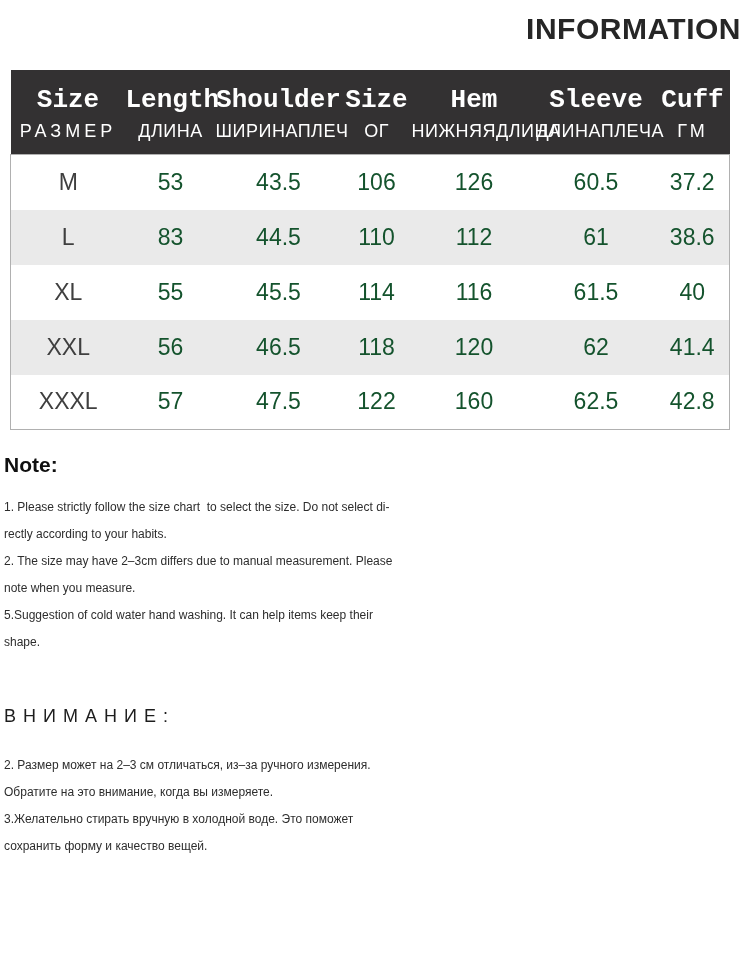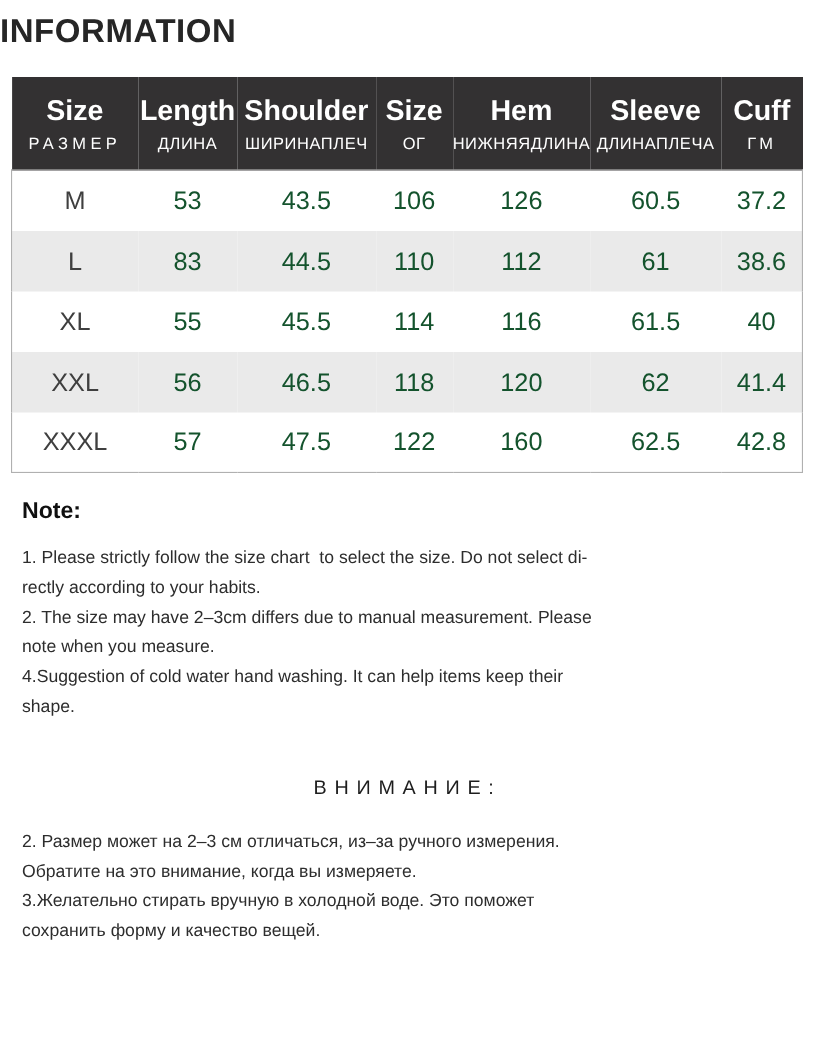--- a/index.html
+++ b/index.html
@@ -6,21 +6,21 @@
   html, body {
     width: 741px; height: 959px;
     background: #ffffff;
     font-family: "Liberation Sans", sans-serif;
     overflow: hidden;
   }
   .page { width: 741px; height: 959px; background: #fff; }
 
   .title {
     margin-top: 12px;
-    text-align: left;
+    text-align: right;
     font-size: 30px;
     font-weight: bold;
     letter-spacing: 0.5px;
     color: var(--title-color, #262626);
   }
 
   table.size-chart {
     margin: 24px 0 0 10px;
     width: 719px;
     border-collapse: collapse;
@@ -32,68 +32,68 @@
     font-weight: normal;
     vertical-align: middle;
     padding: 14px 0 13px 0;
   }
   th .en {
     display: block;
     font-size: 26px;
     font-weight: bold;
     line-height: 32px;
     white-space: nowrap;
+    font-family: Liberation Mono, monospace;
   }
   th .ru {
     display: block;
     margin-top: 5px;
-    font-size: 15px;
+    font-size: 18px;
     line-height: 20px;
     letter-spacing: 0.5px;
     white-space: nowrap;
   }
   th.col-size .ru { letter-spacing: 4px; }
   th.col-cuff .ru { letter-spacing: 3px; }
 
   table.size-chart tbody { border: 1px solid #b0b0b0; }
   table.size-chart td {
     height: 55px;
     text-align: center;
     vertical-align: middle;
     font-size: 23px;
     color: #14532d;
   }
   table.size-chart td.size-cell { color: #3f3f3f; }
   table.size-chart tbody tr:nth-child(even) { background: var(--row-alt-bg, #eaeaea); }
 
-  .text-wrap { padding: 0 20px; }
+  .text-wrap { padding: 0 4px; }
 
   .note-heading-en {
     margin-top: 22px;
     font-size: 21px;
     font-weight: 600;
     color: #101010;
     line-height: 26px;
   }
   .note-block {
     margin-top: 16px;
-    font-size: 16px;
+    font-size: 12px;
     line-height: 27px;
     color: #2d2d2d;
   }
   .note-item { white-space: pre-wrap; }
 
   .note-heading-ru {
     margin-top: 48px;
     font-size: 18px;
     font-weight: 500;
     letter-spacing: 7px;
     color: #1d1d1d;
     line-height: 24px;
-    text-align: center;
   }
   .note-block-ru { margin-top: 24px; }
 </style>
 </head>
 <body>
 
 <div class="page">
 
   <div class="title">INFORMATION</div>
 
@@ -188,21 +188,21 @@
     </tbody>
   </table>
 
   <div class="text-wrap">
     <div class="note-heading-en">Note:</div>
     <div class="note-block">
       <div class="note-item">1. Please strictly follow the size chart  to select the size. Do not select di-
 rectly according to your habits.</div>
       <div class="note-item">2. The size may have 2–3cm differs due to manual measurement. Please
 note when you measure.</div>
-      <div class="note-item">4.Suggestion of cold water hand washing. It can help items keep their
+      <div class="note-item">5.Suggestion of cold water hand washing. It can help items keep their
 shape.</div>
     </div>
 
     <div class="note-heading-ru">ВНИМАНИЕ:</div>
     <div class="note-block note-block-ru">
       <div class="note-item">2. Размер может на 2–3 см отличаться, из–за ручного измерения.
 Обратите на это внимание, когда вы измеряете.</div>
       <div class="note-item">3.Желательно стирать вручную в холодной воде. Это поможет
 сохранить форму и качество вещей.</div>
     </div>

